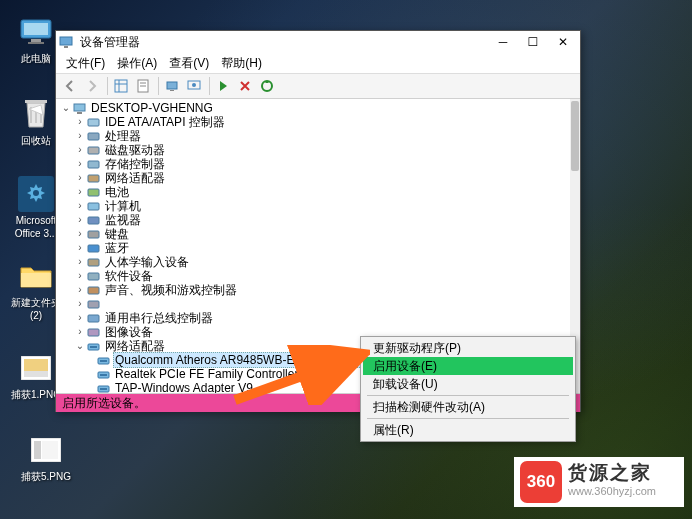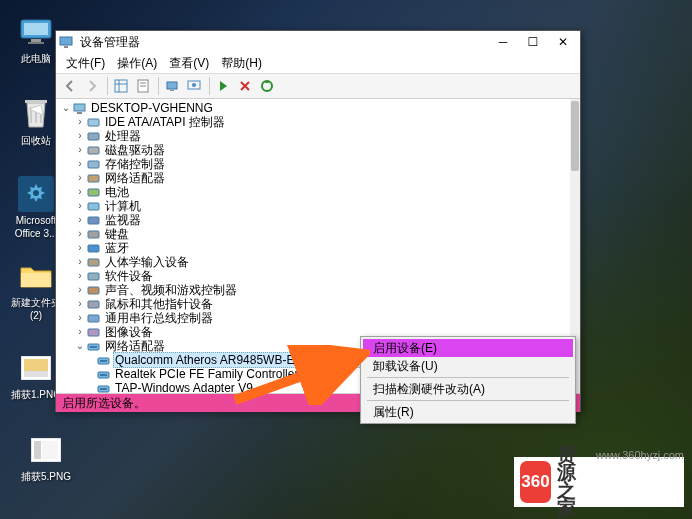--- a/index.html
+++ b/index.html
@@ -28,28 +28,28 @@
 .node{display:flex;align-items:center;height:14px;white-space:nowrap;}
 .node .exp{width:12px;text-align:center;color:#555;font-size:10px;flex-shrink:0;}
 .node .nic{width:14px;height:14px;margin-right:3px;display:flex;align-items:center;justify-content:center;flex-shrink:0;}
 .node .nlbl{font-size:12px;padding:0 2px;}
 .node.selected .nlbl{background:#cce8ff;border:1px dotted #7aa;padding:0 1px;}
 .indent{display:inline-block;height:1px;}
 .statusbar{height:18px;border-top:1px solid #d0d0d0;display:flex;align-items:center;padding:0 6px;font-size:12px;background:#ec4899;}
 
 .ctxmenu{position:absolute;left:360px;top:336px;width:210px;background:#f2f2f2;border:1px solid #a0a0a0;box-shadow:2px 2px 6px rgba(0,0,0,0.3);padding:2px;z-index:50;}
 .ctxmenu .ci{height:18px;display:flex;align-items:center;padding:0 10px;font-size:12px;}
-.ctxmenu .ci.hl{background:#d946ef;}
+.ctxmenu .ci.hl{background:#22c55e;}
 .ctxmenu .csep{height:1px;background:#c0c0c0;margin:2px 4px;}
 
 .arrow{position:absolute;left:230px;top:345px;width:140px;height:60px;z-index:60;pointer-events:none;}
 
 .watermark{position:absolute;right:8px;bottom:12px;width:170px;height:50px;background:#fff;display:flex;align-items:center;z-index:70;}
 .watermark .logo{width:42px;height:42px;background:#ec3e36;border-radius:7px;margin:0 6px;display:flex;align-items:center;justify-content:center;color:#fff;font-weight:bold;font-size:17px;}
-.watermark .wtxt{display:flex;flex-direction:row;line-height:18px;}
+.watermark .wtxt{display:flex;flex-direction:column;line-height:18px;}
 .watermark .wt1{font-size:19px;color:#333;font-weight:bold;letter-spacing:2px;}
 .watermark .wt2{font-size:11px;color:#999;}
 
 svg{display:block;}
 </style>
 </head>
 <body>
 
 <div class="desktop">
 
@@ -344,21 +344,20 @@
             <span class="nlbl">声音、视频和游戏控制器</span>
           </div>
           <div class="node">
             <span class="indent" style="width:18px"></span>
             <span class="exp">›</span>
             <span class="nic">
               <svg width="13" height="13" viewBox="0 0 13 13">
                 <rect x="1" y="3" width="11" height="7" rx="1" fill="#a0a0b0" stroke="#4a7aa0"></rect>
               </svg>
             </span>
-            <span class="nlbl">鼠标和其他指针设备</span>
           </div>
           <div class="node">
             <span class="indent" style="width:18px"></span>
             <span class="exp">›</span>
             <span class="nic">
               <svg width="13" height="13" viewBox="0 0 13 13">
                 <rect x="1" y="3" width="11" height="7" rx="1" fill="#7aa8d0" stroke="#4a7aa0"></rect>
               </svg>
             </span>
             <span class="nlbl">通用串行总线控制器</span>
@@ -419,20 +418,21 @@
           <div class="thumb"></div>
         </div>
     </div>
 
     <div class="statusbar">
       <span>启用所选设备。</span>
     </div>
   </div>
 
   <div class="ctxmenu" id="ctxmenu">
+      <div class="ci">更新驱动程序(P)</div>
       <div class="ci hl">启用设备(E)</div>
       <div class="ci">卸载设备(U)</div>
       <div class="csep"></div>
       <div class="ci">扫描检测硬件改动(A)</div>
       <div class="csep"></div>
       <div class="ci">属性(R)</div>
     </div>
 
   <svg class="arrow" width="140" height="60" viewBox="0 0 140 60">
     <defs>

